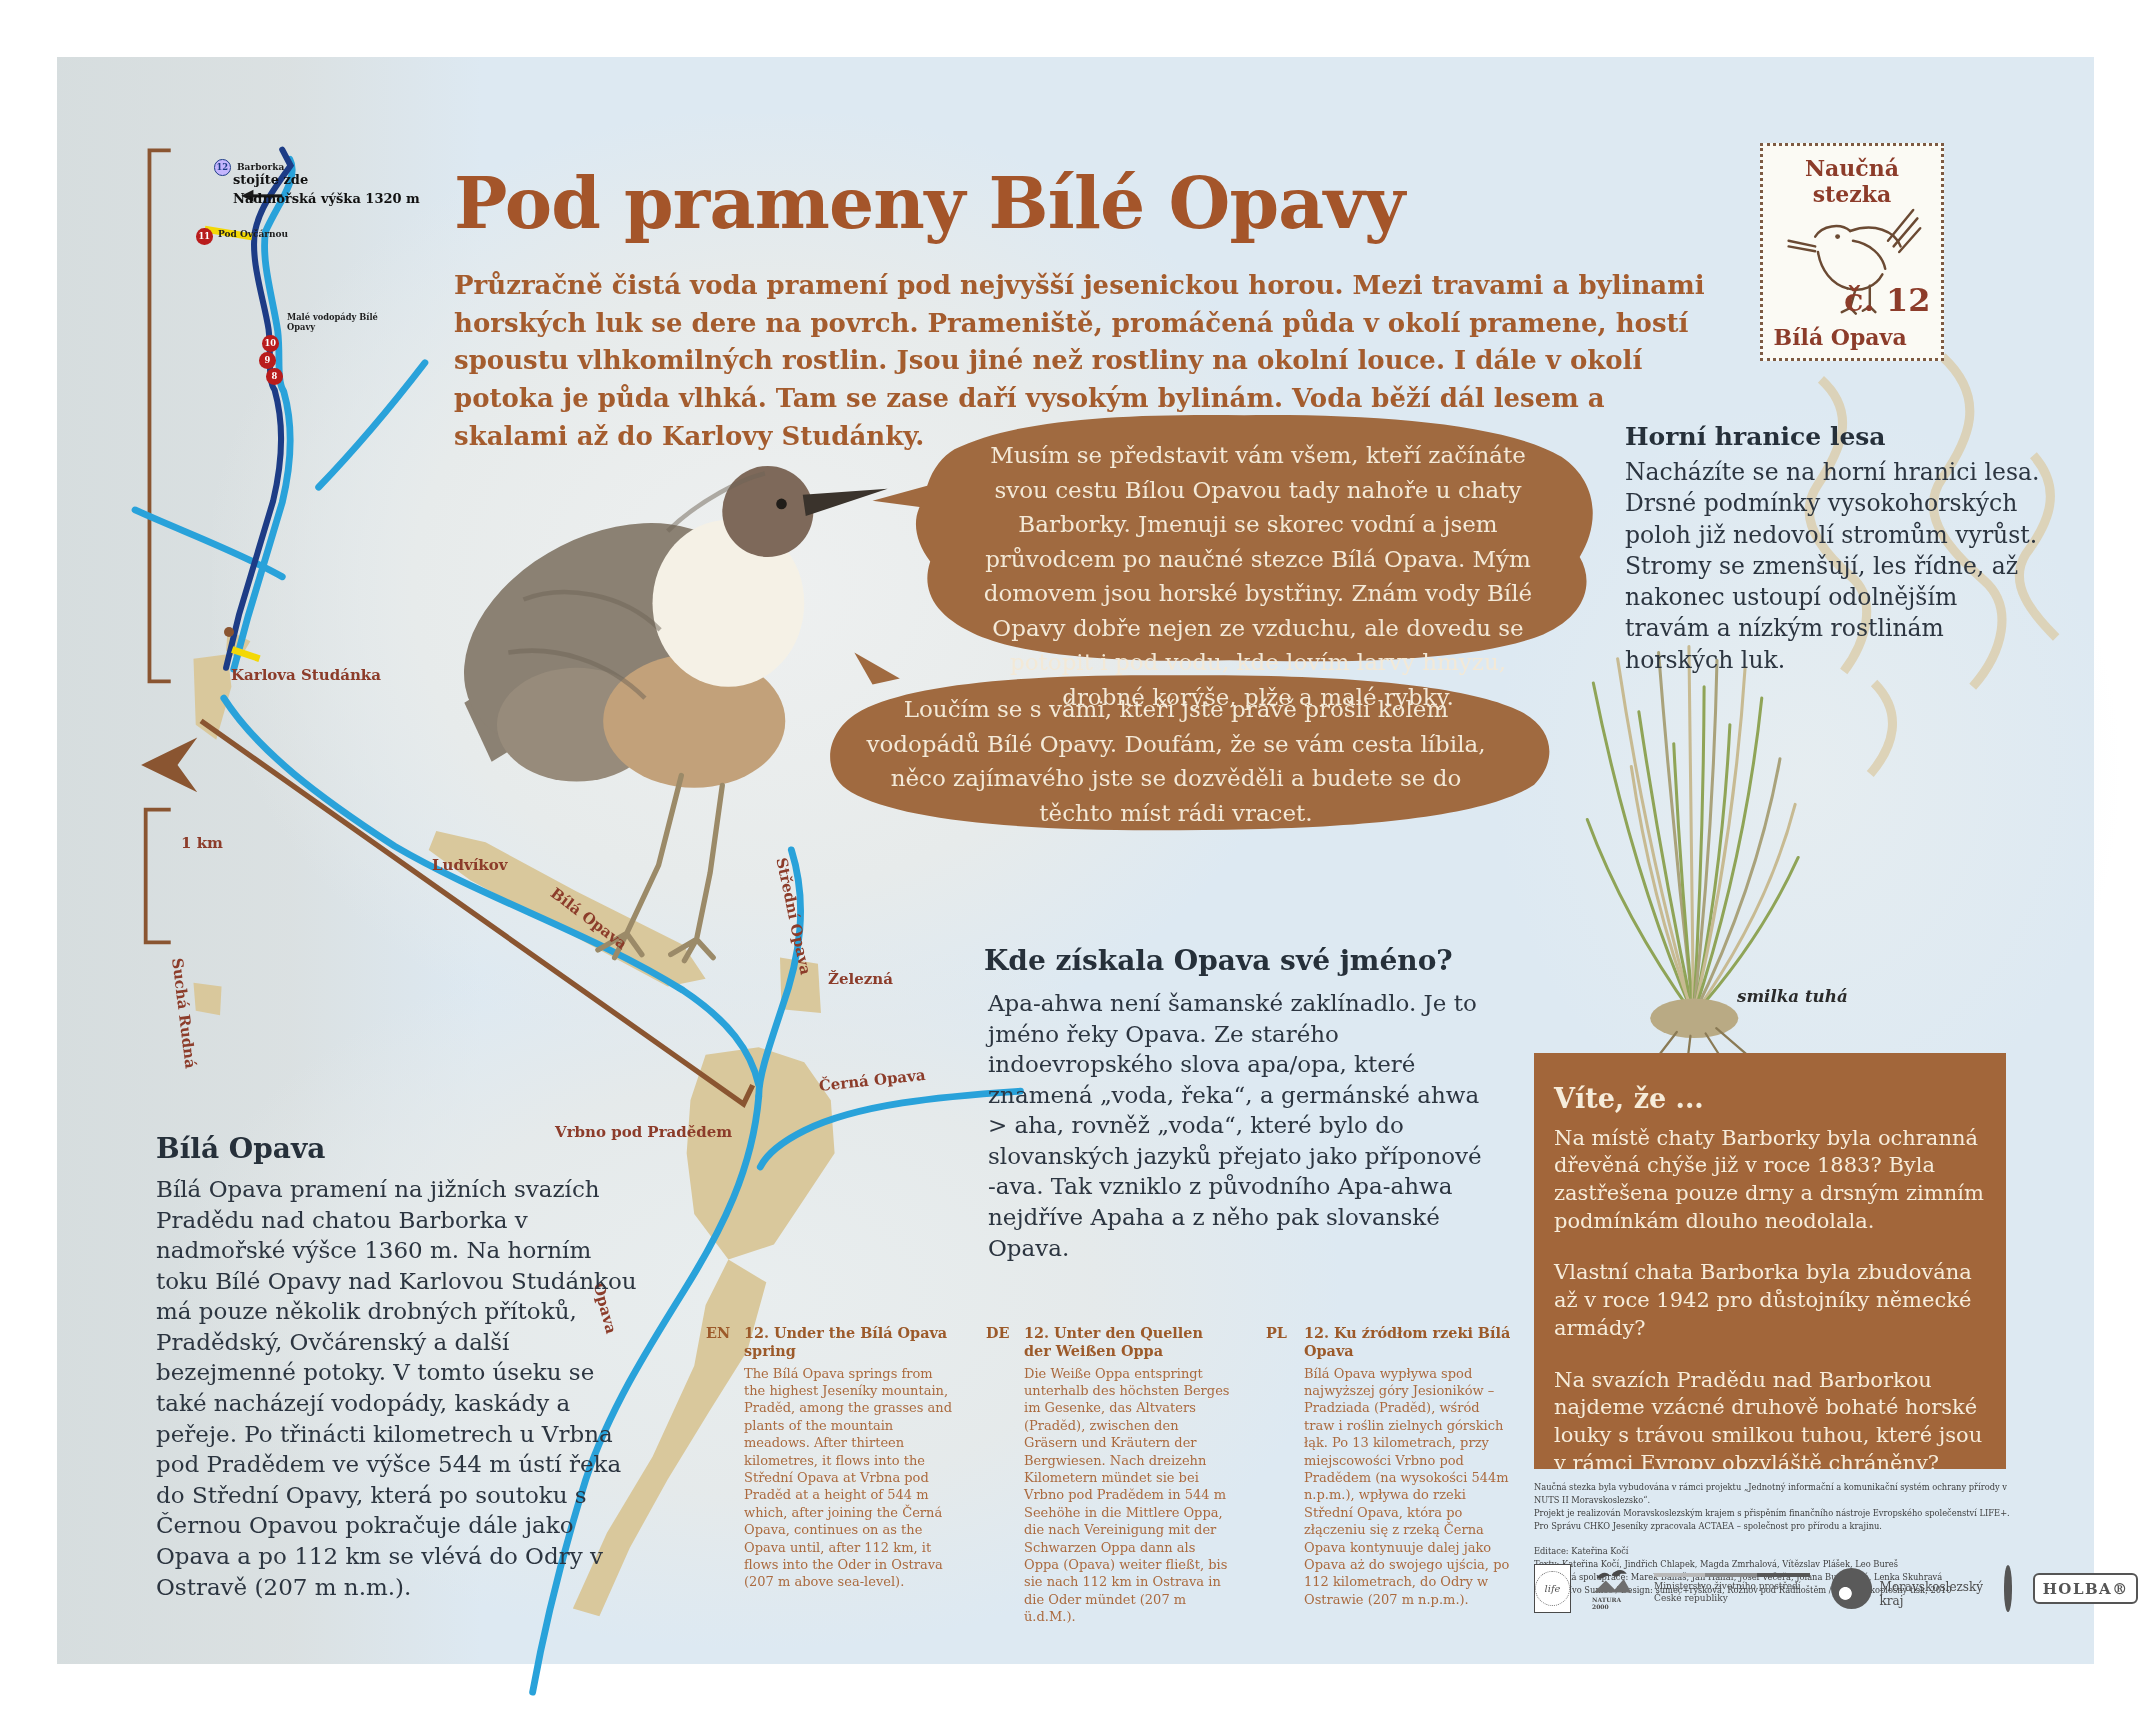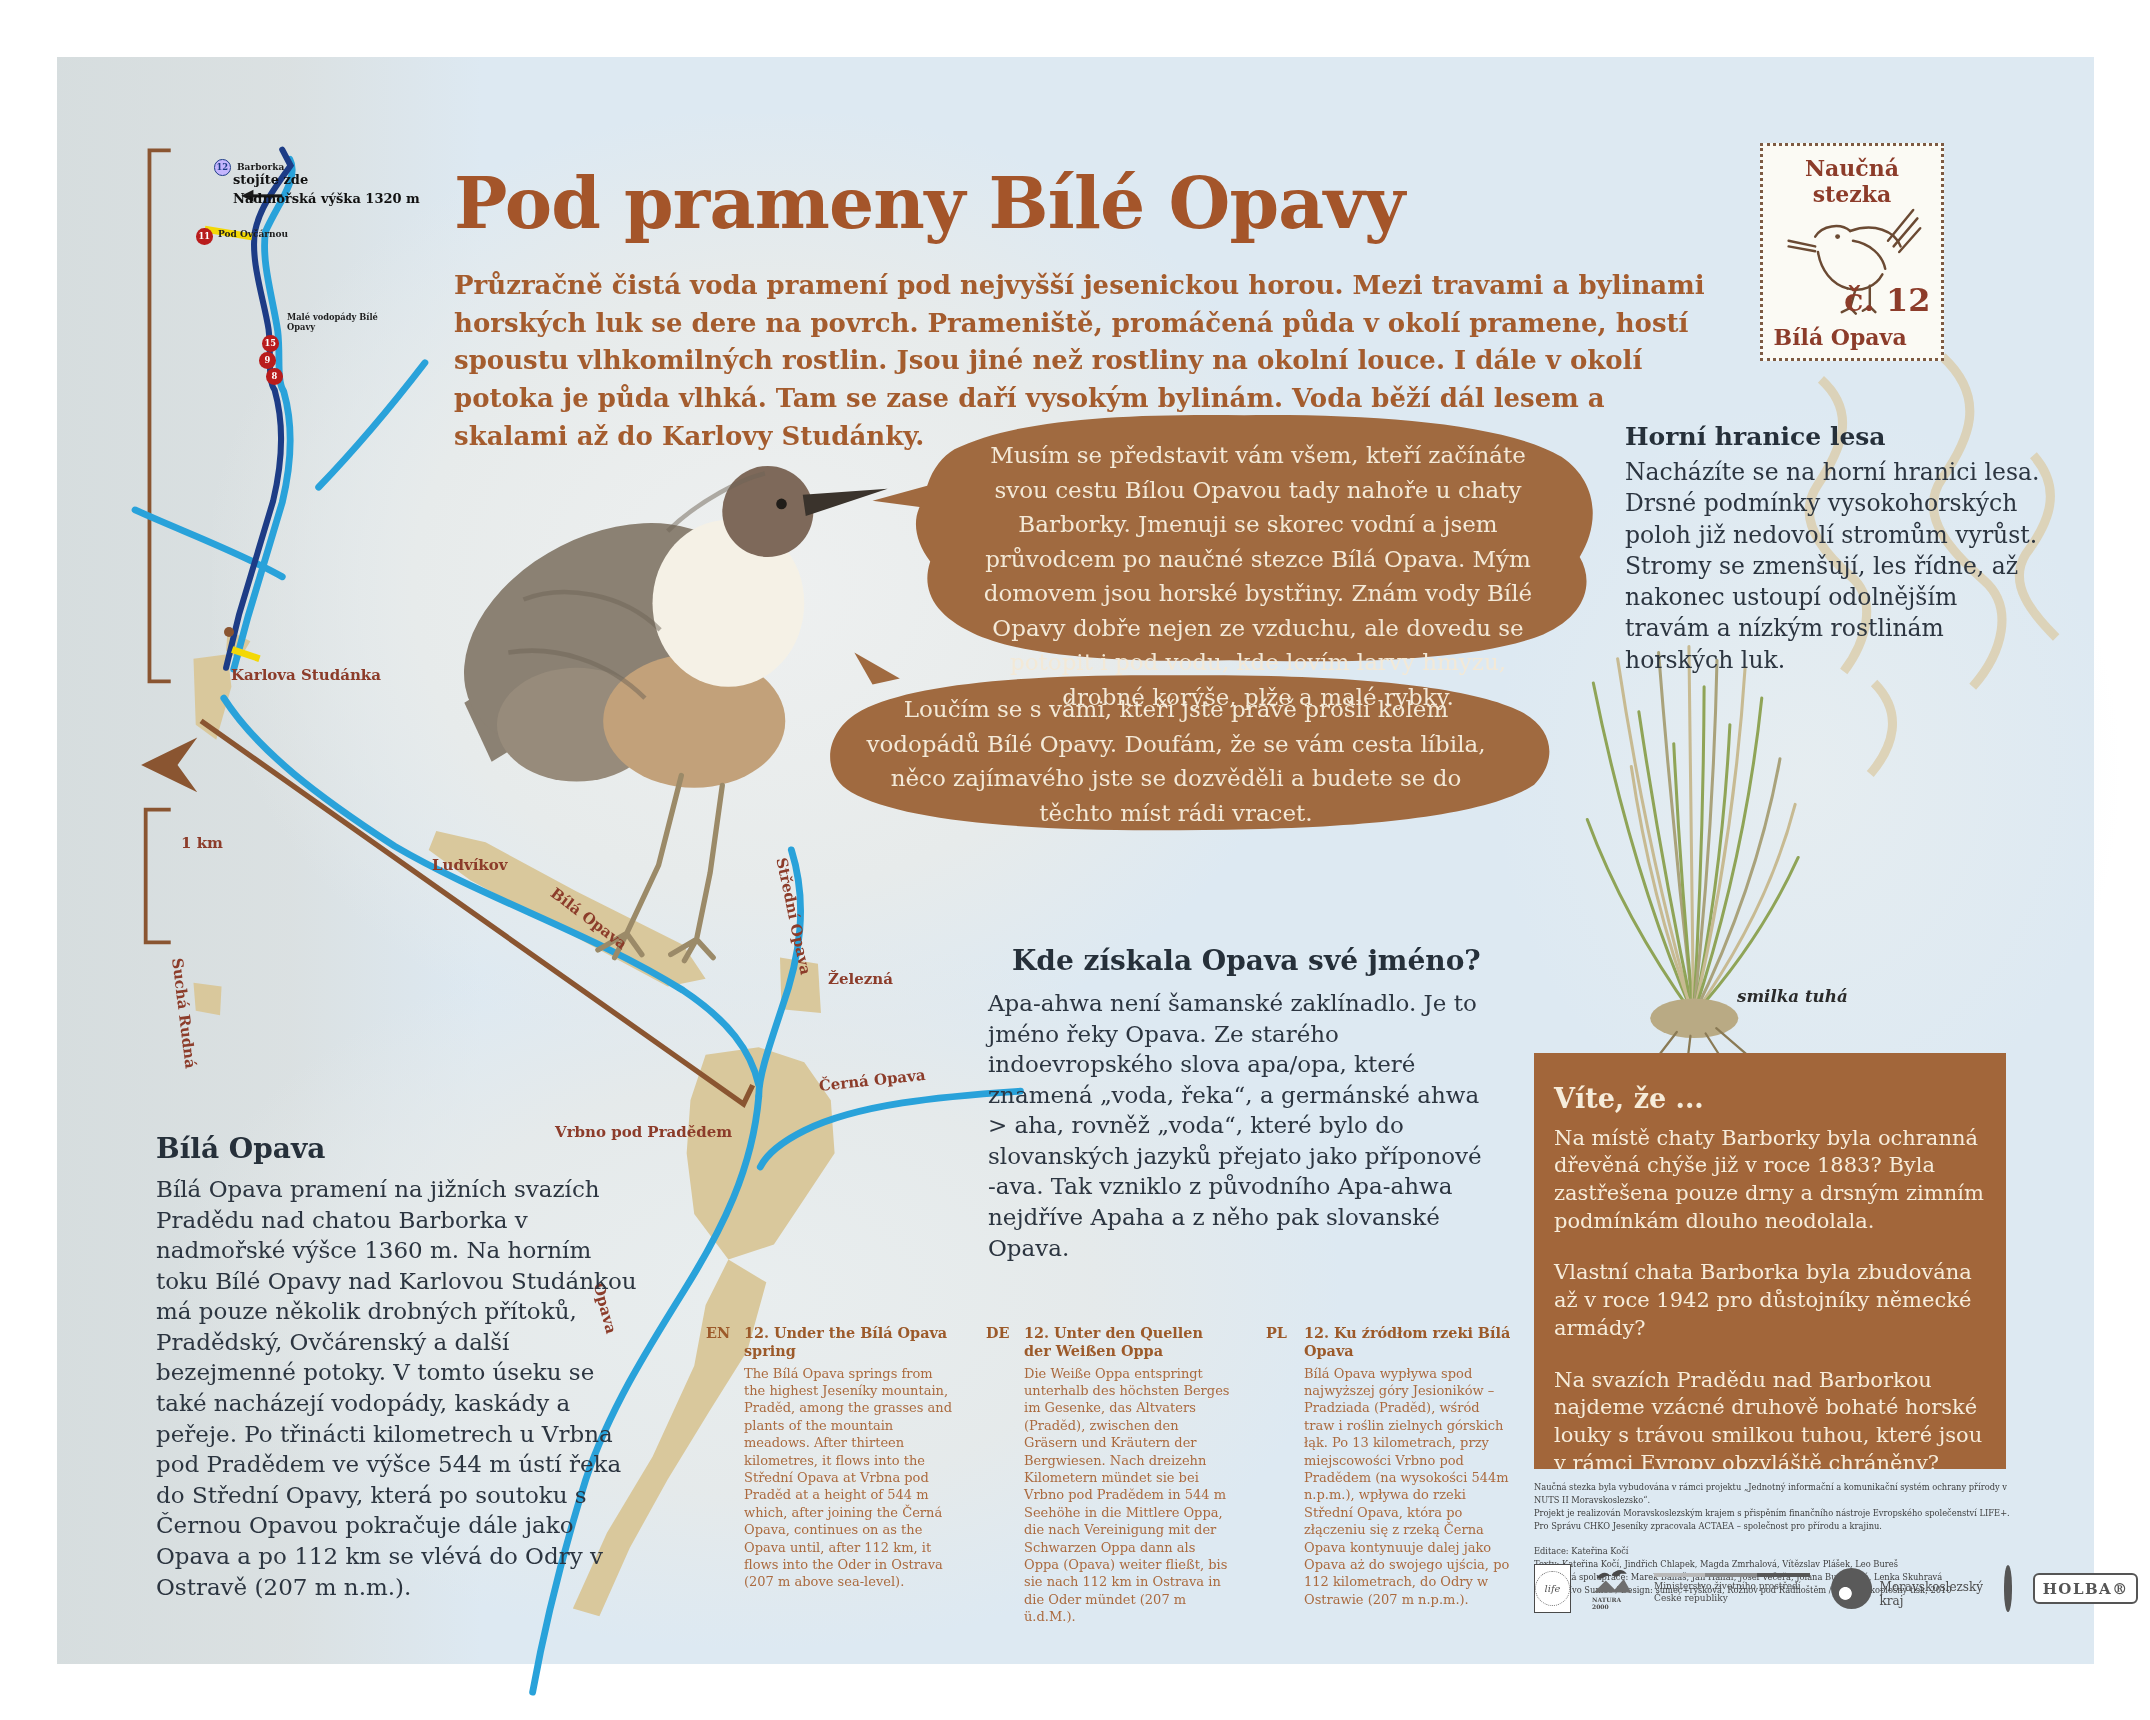--- a/index.html
+++ b/index.html
@@ -180,21 +180,21 @@
 </div>
 
 <div class="lbl" style="left:233px;top:172px;font-size:13px;font-weight:bold;color:#111;">stojíte zde</div>
 <div class="lbl" style="left:233px;top:191px;font-size:13px;font-weight:bold;color:#111;">Nadmořská výška 1320 m</div>
 
 <div class="wp white" style="left:214px;top:159px;">12</div>
 <div class="lbl tiny" style="left:237px;top:162px;">Barborka</div>
 <div class="wp" style="left:196px;top:228px;">11</div>
 <div class="lbl tiny" style="left:218px;top:229px;text-align:center;">Pod Ovčárnou</div>
 <div class="lbl tiny" style="left:287px;top:313px;width:91px;white-space:normal;font-size:8.3px;line-height:1.15;">Malé vodopády Bílé Opavy</div>
-<div class="wp" style="left:262px;top:335px;">15</div>
+<div class="wp" style="left:262px;top:335px;">10</div>
 <div class="wp" style="left:259px;top:352px;">9</div>
 <div class="wp" style="left:266px;top:368px;">8</div>
 <div style="position:absolute;left:224px;top:627px;width:10px;height:10px;border-radius:50%;background:#8a5531;"></div>
 
 <div class="lbl map-town" style="left:231px;top:666px;">Karlova Studánka</div>
 <div class="lbl map-town" style="left:181px;top:834px;">1 km</div>
 <div class="lbl map-town" style="left:432px;top:856px;">Ludvíkov</div>
 <div class="lbl map-town rot" style="left:558px;top:884px;transform:rotate(37deg);">Bílá Opava</div>
 <div class="lbl map-town rot" style="left:790px;top:856px;transform:rotate(78deg);">Střední Opava</div>
 <div class="lbl map-town" style="left:828px;top:970px;">Železná</div>
@@ -202,21 +202,21 @@
 <div class="lbl map-town" style="left:555px;top:1123px;">Vrbno pod Pradědem</div>
 <div class="lbl map-town rot" style="left:186px;top:957px;transform:rotate(83deg);">Suchá Rudná</div>
 <div class="lbl map-town rot" style="left:607px;top:1281px;transform:rotate(75deg);">Opava</div>
 
 <div class="lbl bubble-text" style="left:965px;top:438px;width:586px;">Musím se představit vám všem, kteří začínáte svou cestu Bílou Opavou tady nahoře u chaty Barborky. Jmenuji se skorec vodní a jsem průvodcem po naučné stezce Bílá Opava. Mým domovem jsou horské bystřiny. Znám vody Bílé Opavy dobře nejen ze vzduchu, ale dovedu se potopit i pod vodu, kde lovím larvy hmyzu, drobné korýše, plže a malé rybky.</div>
 <div class="lbl bubble-text" style="left:861px;top:692px;width:630px;">Loučím se s vámi, kteří jste právě prošli kolem vodopádů Bílé Opavy. Doufám, že se vám cesta líbila, něco zajímavého jste se dozvěděli a budete se do těchto míst rádi vracet.</div>
 
 <div class="lbl sec-head" style="left:1625px;top:422px;font-size:25px;">Horní hranice lesa</div>
 <div class="lbl sec-body" style="left:1625px;top:457px;width:416px;font-size:23.5px;white-space:normal;">Nacházíte se na horní hranici lesa. Drsné podmínky vysokohorských poloh již nedovolí stromům vyrůst. Stromy se zmenšují, les řídne, až nakonec ustoupí odolnějším travám a nízkým rostlinám horských luk.</div>
 
-<div class="lbl sec-head" style="left:1012px;top:944px;font-size:28px;">Kde získala Opava své jméno?</div>
+<div class="lbl sec-head" style="left:984px;top:944px;font-size:28px;">Kde získala Opava své jméno?</div>
 <div class="lbl sec-body" style="left:988px;top:988px;width:499px;font-size:23px;white-space:normal;">Apa-ahwa není šamanské zaklínadlo. Je to jméno řeky Opava. Ze starého indoevropského slova apa/opa, které znamená „voda, řeka“, a germánské ahwa &gt; aha, rovněž „voda“, které bylo do slovanských jazyků přejato jako příponové -ava. Tak vzniklo z původního Apa-ahwa nejdříve Apaha a z něho pak slovanské Opava.</div>
 
 <div class="lbl sec-head" style="left:156px;top:1132px;font-size:28px;">Bílá Opava</div>
 <div class="lbl sec-body" style="left:156px;top:1174px;width:487px;font-size:23px;white-space:normal;">Bílá Opava pramení na jižních svazích Pradědu nad chatou Barborka v nadmořské výšce 1360 m. Na horním toku Bílé Opavy nad Karlovou Studánkou má pouze několik drobných přítoků, Pradědský, Ovčárenský a další bezejmenné potoky. V tomto úseku se také nacházejí vodopády, kaskády a peřeje. Po třinácti kilometrech u Vrbna pod Pradědem ve výšce 544 m ústí řeka do Střední Opavy, která po soutoku s Černou Opavou pokračuje dále jako Opava a po 112 km se vlévá do Odry v Ostravě (207 m n.m.).</div>
 
 <div class="lbl" style="left:1737px;top:986px;font-size:16.7px;font-style:italic;font-weight:bold;color:#2a2a2a;">smilka tuhá</div>
 
 <div class="vite">
   <h3>Víte, že ...</h3>
   <p>Na místě chaty Barborky byla ochranná dřevěná chýše již v roce 1883? Byla zastřešena pouze drny a drsným zimním podmínkám dlouho neodolala.</p>

